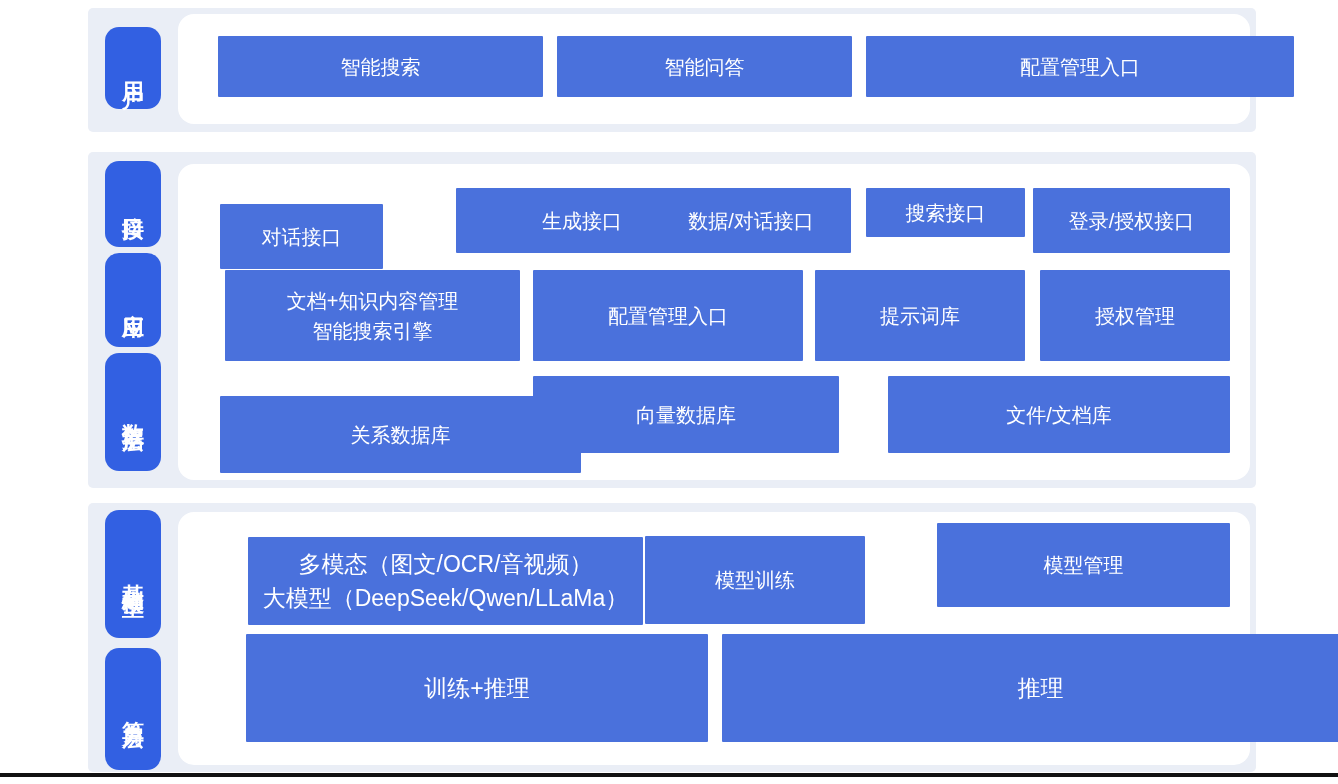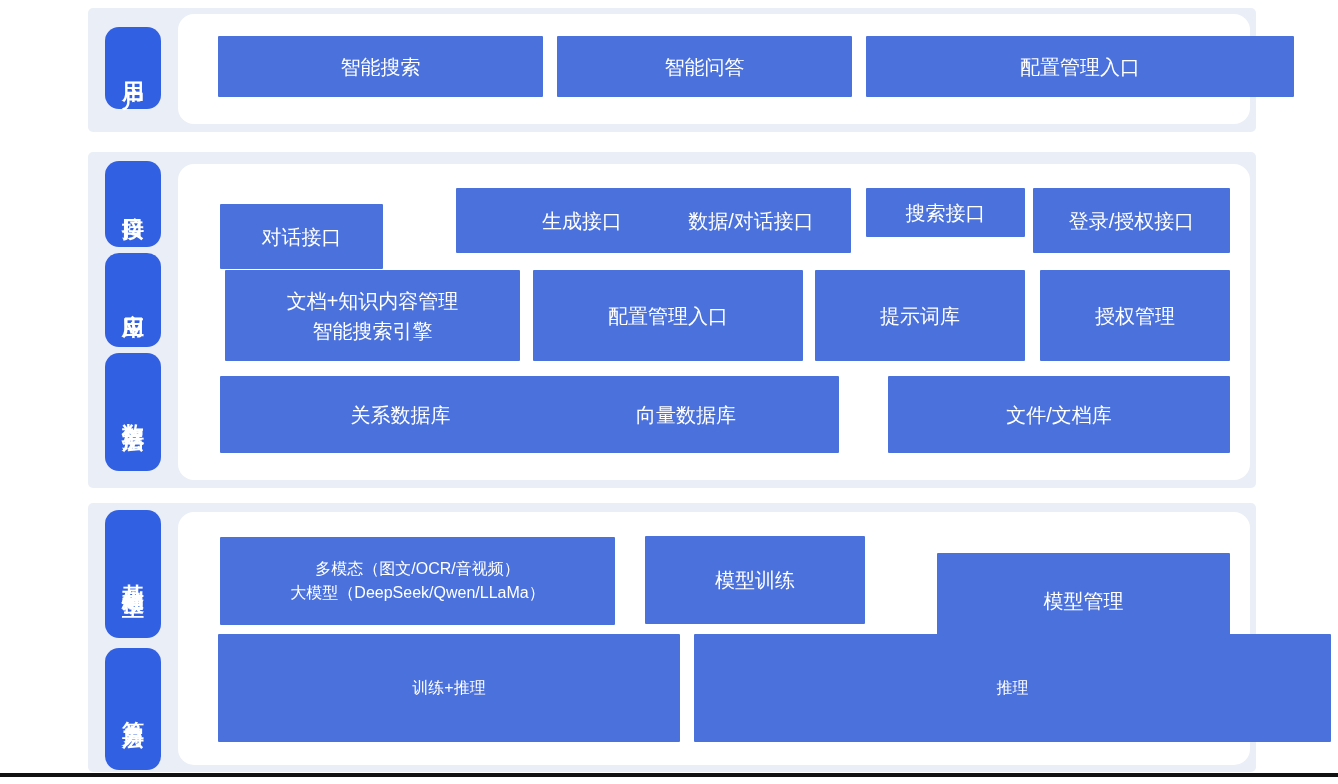--- a/index.html
+++ b/index.html
@@ -24,21 +24,21 @@
     display:flex;align-items:center;justify-content:center;
     color:var(--text-white);font-weight:700;font-size:22px;
     writing-mode:vertical-rl;text-orientation:upright;letter-spacing:4px;
   }
   .btn{
     position:absolute;background:var(--button-blue);border-radius:1px;
     display:flex;align-items:center;justify-content:center;
     color:var(--text-white);font-size:20px;font-weight:400;
     text-align:center;white-space:pre-line;line-height:1.5;
   }
-  .btn.big{font-size:16px;}
+  .btn.big{font-size:23px;margin-left:28px;}
   .bottom-line{position:absolute;background:var(--bottom-bar);}
 </style>
 </head>
 <body>
 
 <div class="section" style="left:88px;top:8px;width:1168px;height:124px"></div>
 <div class="panel" style="left:178px;top:14px;width:1072px;height:110px"></div>
 <div class="side-label" style="left:105px;top:27px;width:56px;height:82px">用户</div>
 <div class="btn" style="left:218px;top:36px;width:325px;height:61px">智能搜索</div>
 <div class="btn" style="left:557px;top:36px;width:295px;height:61px">智能问答</div>
@@ -55,30 +55,30 @@
 <div class="btn" style="left:651px;top:188px;width:200px;height:65px">数据/对话接口</div>
 <div class="btn" style="left:866px;top:188px;width:159px;height:49px">搜索接口</div>
 <div class="btn" style="left:1033px;top:188px;width:197px;height:65px">登录/授权接口</div>
 
 <div class="btn" style="left:225px;top:270px;width:295px;height:91px">文档+知识内容管理
 智能搜索引擎</div>
 <div class="btn" style="left:533px;top:270px;width:270px;height:91px">配置管理入口</div>
 <div class="btn" style="left:815px;top:270px;width:210px;height:91px">提示词库</div>
 <div class="btn" style="left:1040px;top:270px;width:190px;height:91px">授权管理</div>
 
-<div class="btn" style="left:220px;top:376px;width:361px;height:77px">关系数据库</div>
+<div class="btn" style="left:220px;top:396px;width:361px;height:77px">关系数据库</div>
 <div class="btn" style="left:533px;top:376px;width:306px;height:77px">向量数据库</div>
 <div class="btn" style="left:888px;top:376px;width:342px;height:77px">文件/文档库</div>
 
 <div class="section" style="left:88px;top:503px;width:1168px;height:269px"></div>
 <div class="panel" style="left:178px;top:512px;width:1072px;height:253px"></div>
 <div class="side-label" style="left:105px;top:510px;width:56px;height:128px">基础模型</div>
 <div class="side-label" style="left:105px;top:648px;width:56px;height:122px">算力层</div>
 
 <div class="btn big" style="left:220px;top:537px;width:395px;height:88px">多模态（图文/OCR/音视频）
 大模型（DeepSeek/Qwen/LLaMa）</div>
 <div class="btn" style="left:645px;top:536px;width:220px;height:88px">模型训练</div>
-<div class="btn" style="left:937px;top:553px;width:293px;height:96px">模型管理</div>
+<div class="btn" style="left:937px;top:523px;width:293px;height:84px">模型管理</div>
 
 <div class="btn big" style="left:218px;top:634px;width:462px;height:108px">训练+推理</div>
 <div class="btn big" style="left:694px;top:634px;width:637px;height:108px">推理</div>
 
 <div class="bottom-line" style="left:0;top:773px;width:1338px;height:4px"></div>
 
 </body></html>

